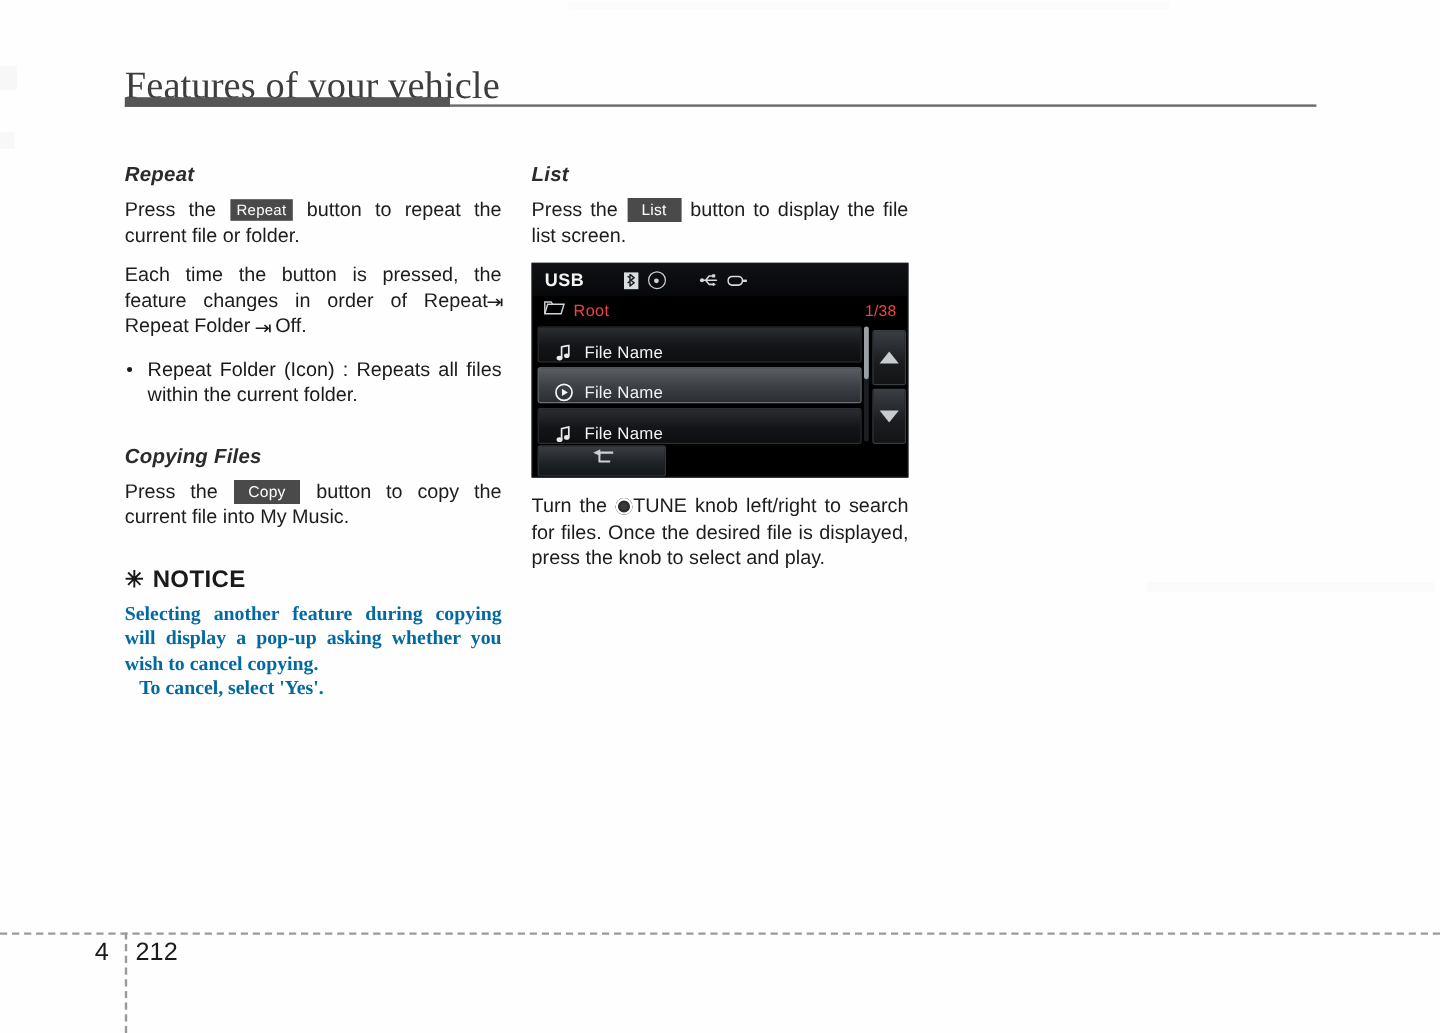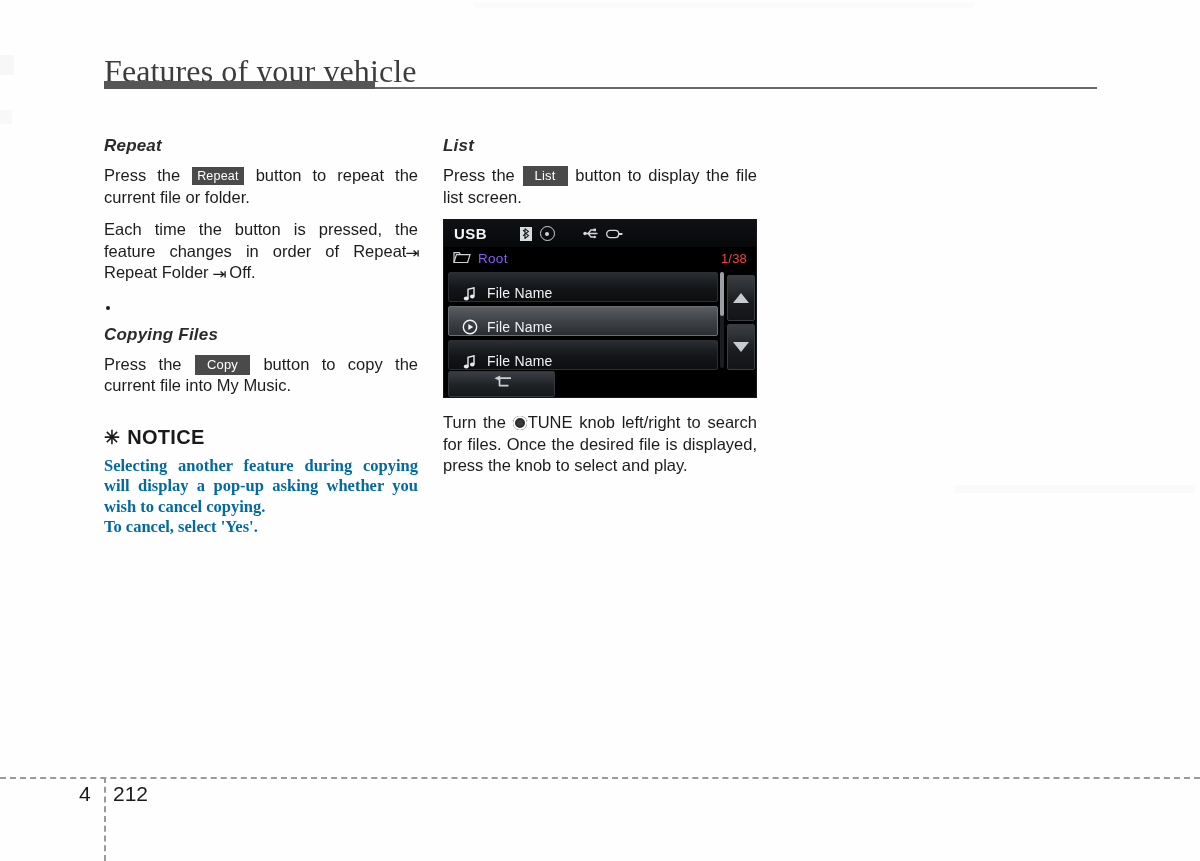--- a/index.html
+++ b/index.html
@@ -183,21 +183,21 @@
   .notice-body {
     font-family: "Liberation Serif", serif;
     font-weight: bold;
     font-size: 16.5px;
     line-height: 20.5px;
     color: #0369a1;
     text-align: justify;
     text-justify: inter-word;
     margin: 0;
   }
-  .notice-body .lastline { text-align: left; display: block; }
+  .notice-body .lastline { text-align: left; display: block; margin-left: 12px; }
 
   
   .hu {
     position: absolute;
     left: 443px;
     top: 219px;
     width: 314px;
     height: 179px;
     background: #000000;
     border: 1px solid #15171a;
@@ -256,21 +256,21 @@
     position: absolute;
     left: 0; top: 27px;
     width: 100%;
     height: 23px;
     display: flex;
     align-items: center;
     background: #000;
   }
   .hu-folder { margin-left: 9px; display: block; }
   .hu-path {
-    color: #8b5cf6;
+    color: #ef4444;
     font-size: 13.5px;
     margin-left: 7px;
     letter-spacing: 0.3px;
   }
   .hu-count {
     position: absolute;
     right: 9px;
     color: #ef4444;
     font-size: 13px;
     letter-spacing: 0.2px;
@@ -443,20 +443,24 @@
       <span>Repeat Folder</span>
       <span class="arrowglyph">⇥</span>
       <span>Off.</span>
     </p>
 
     <div class="gap-s"></div>
 
     <ul class="bullets">
       <li>
         <span class="dot"></span>
+      </li>
+      <li>
+        <span class="dot"></span>
+        <span>Repeat Folder (Icon) : Repeats all files within the current folder.</span>
       </li>
     </ul>
 
     <div class="gap-l"></div>
 
     <h3 class="sub">Copying Files</h3>
 
     <p class="body">
       <span>Press the</span>
       <span class="keycap wide">Copy</span>

